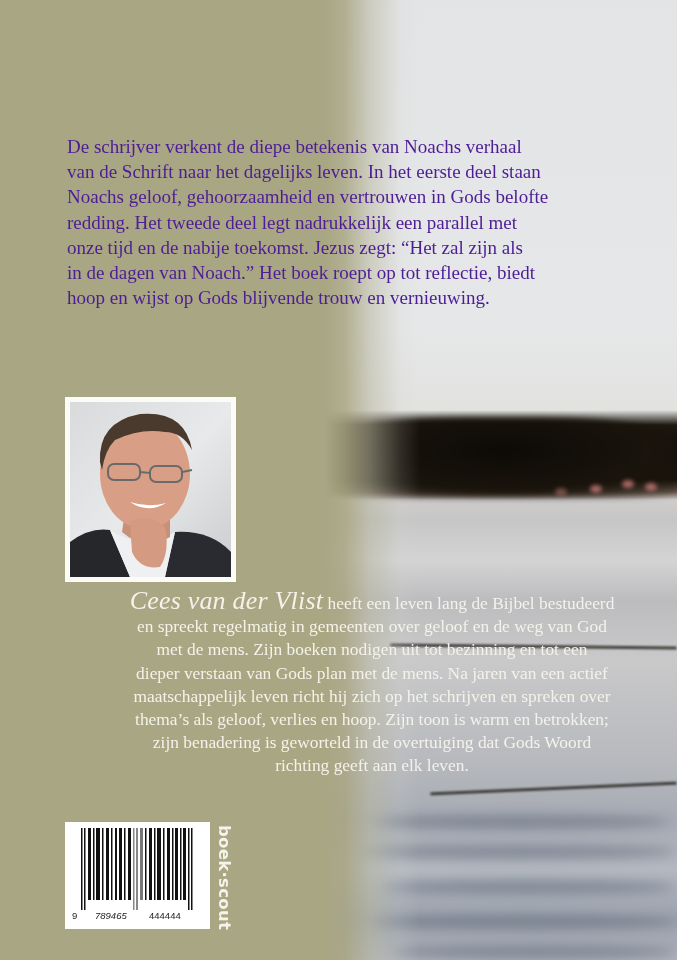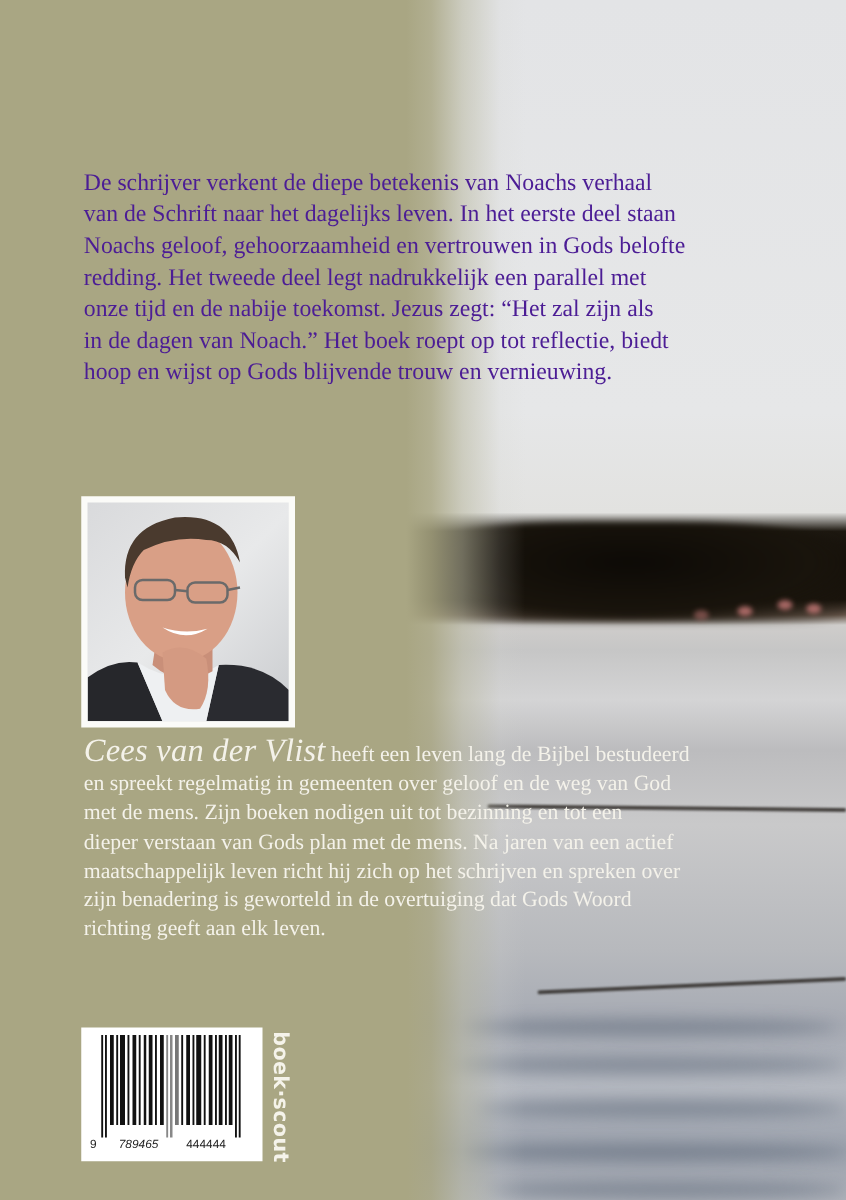--- a/index.html
+++ b/index.html
@@ -64,21 +64,21 @@
     .author-photo .inner {
       position: relative; width: 100%; height: 100%; overflow: hidden;
       background: linear-gradient(135deg, #d9dadc 0%, #e8e9ea 50%, #c9cbce 100%);
     }
     .author-photo svg { position: absolute; left: 0; top: 0; width: 100%; height: 100%; }
 
     .bio {
       position: absolute; left: 67px; top: 589px; width: 610px;
       font-size: 17.4px; line-height: 23.2px; color: #f4f2ea;
     }
-    .bio .line { display: block; white-space: nowrap; }
+    .bio .line { display: block; white-space: nowrap; text-align: center; }
     .bio .author-name {
       font-style: italic; font-size: 26px; letter-spacing: .2px;
     }
 
     
     .barcode {
       position: absolute; left: 65px; top: 822px; width: 145px; height: 107px;
       background: #ffffff; box-sizing: border-box;
     }
     .barcode svg { position: absolute; left: 0; top: 0; width: 145px; height: 107px; }
@@ -152,20 +152,21 @@
       </svg>
     </div>
   </div>
 
   <div class="bio">
     <span class="line"><span class="author-name">Cees van der Vlist</span><span> heeft een leven lang de Bijbel bestudeerd</span></span>
     <span class="line">en spreekt regelmatig in gemeenten over geloof en de weg van God</span>
     <span class="line">met de mens. Zijn boeken nodigen uit tot bezinning en tot een</span>
     <span class="line">dieper verstaan van Gods plan met de mens. Na jaren van een actief</span>
     <span class="line">maatschappelijk leven richt hij zich op het schrijven en spreken over</span>
+    <span class="line">thema’s als geloof, verlies en hoop. Zijn toon is warm en betrokken;</span>
     <span class="line">zijn benadering is geworteld in de overtuiging dat Gods Woord</span>
     <span class="line">richting geeft aan elk leven.</span>
   </div>
 
   <div class="barcode">
     <svg viewBox="0 0 145 107">
       <g fill="#111">
         <rect x="16" y="6" width="1.5" height="82"></rect>
         <rect x="19" y="6" width="1.5" height="82"></rect>
         <rect x="23" y="6" width="3" height="72"></rect>

